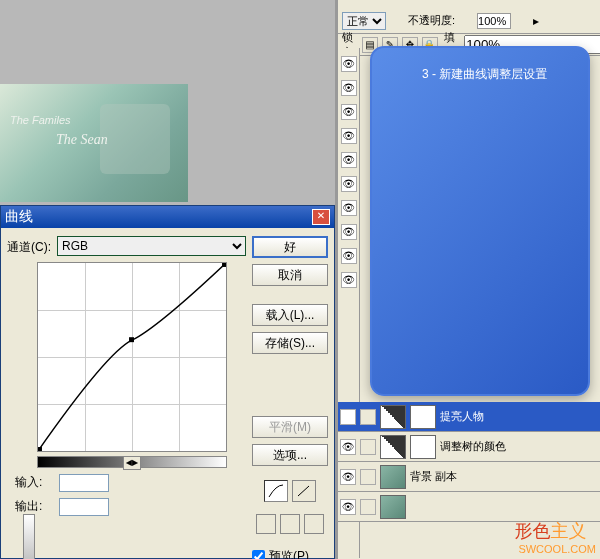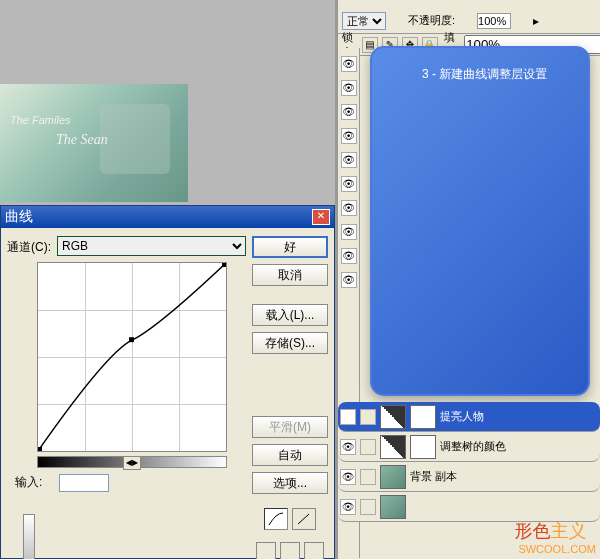--- a/index.html
+++ b/index.html
@@ -56,21 +56,21 @@
 .layer-lock { height: 22px; border-bottom: 1px solid #999; display: flex; align-items: center; padding: 0 4px; gap: 6px; font-size: 11px; }
 .lock-icons { display: flex; gap: 4px; }
 .lock-icon { width: 16px; height: 16px; border: 1px solid #aaa; background: #ece9d8; font-size: 10px; text-align: center; line-height: 14px; }
 
 
 .callout { position: absolute; left: 370px; top: 46px; width: 220px; height: 350px; background: linear-gradient(135deg, #5a8de8, #2a5ac5); border: 2px solid #4a7add; border-radius: 14px; box-shadow: 0 4px 12px rgba(0,0,0,0.3); }
 .callout .text { color: #fff; font-size: 12px; padding: 18px 14px; margin-left: 36px; }
 
 
 .layer-list { position: absolute; left: 338px; top: 402px; width: 262px; background: #ece9d8; }
-.layer-row { height: 30px; border-bottom: 1px solid #999; display: flex; align-items: center; gap: 4px; padding: 0 2px; border-radius: 8px; }
+.layer-row { height: 30px; border-bottom: 1px solid #999; display: flex; align-items: center; gap: 4px; padding: 0 2px; }
 .layer-row .eye { width: 16px; height: 16px; border: 1px solid #aaa; background: #fff; text-align: center; font-size: 10px; line-height: 14px; cursor: pointer; }
 .layer-row .spacer { width: 16px; height: 16px; border: 1px solid #aaa; background: #ece9d8; }
 .layer-row .thumb { width: 26px; height: 24px; border: 1px solid #666; background: #888; }
 .layer-row .thumb.adj { background: linear-gradient(45deg, #fff 50%, #333 50%); }
 .layer-row .thumb.img { background: linear-gradient(135deg, #8ab5a5, #5a8878); }
 .layer-row .mask { width: 26px; height: 24px; border: 1px solid #666; background: #fff; }
 .layer-row .layer-name { font-size: 11px; flex: 1; }
 .layer-row.sel { background: #2a5ac5; color: #fff; }
 .layer-row.sel .layer-name { color: #fff; }
 
@@ -125,30 +125,33 @@
           </svg>
         </div>
         <div class="gradient-h">
           <div class="arrows">◀▶</div>
         </div>
       </div>
       <div class="io-row">
         <label>输入:</label>
         <input type="text" value="" style="">
       </div>
+      <div class="io-row">
+        <label>输出:</label>
+        <input type="text" value="" style="">
+      </div>
     </div>
     <div class="curve-right">
       <button class="btn primary">好</button>
       <button class="btn">取消</button>
       <div style="height:6px"></div>
       <button class="btn">载入(L)...</button>
       <button class="btn">存储(S)...</button>
       <div style="height:6px"></div>
       <button class="btn disabled">平滑(M)</button>
-      <button class="btn">自动</button>
       <button class="btn">选项...</button>
       <div class="tool-row">
         <div class="tool-btn active">
             <svg width="16" height="14">
               <path d="M1 13 Q8 1 15 1" stroke="#000" fill="none"></path>
             </svg>
           </div>
         <div class="tool-btn">
             <svg width="16" height="14">
               <path d="M2 12 L13 2" stroke="#000"></path>

